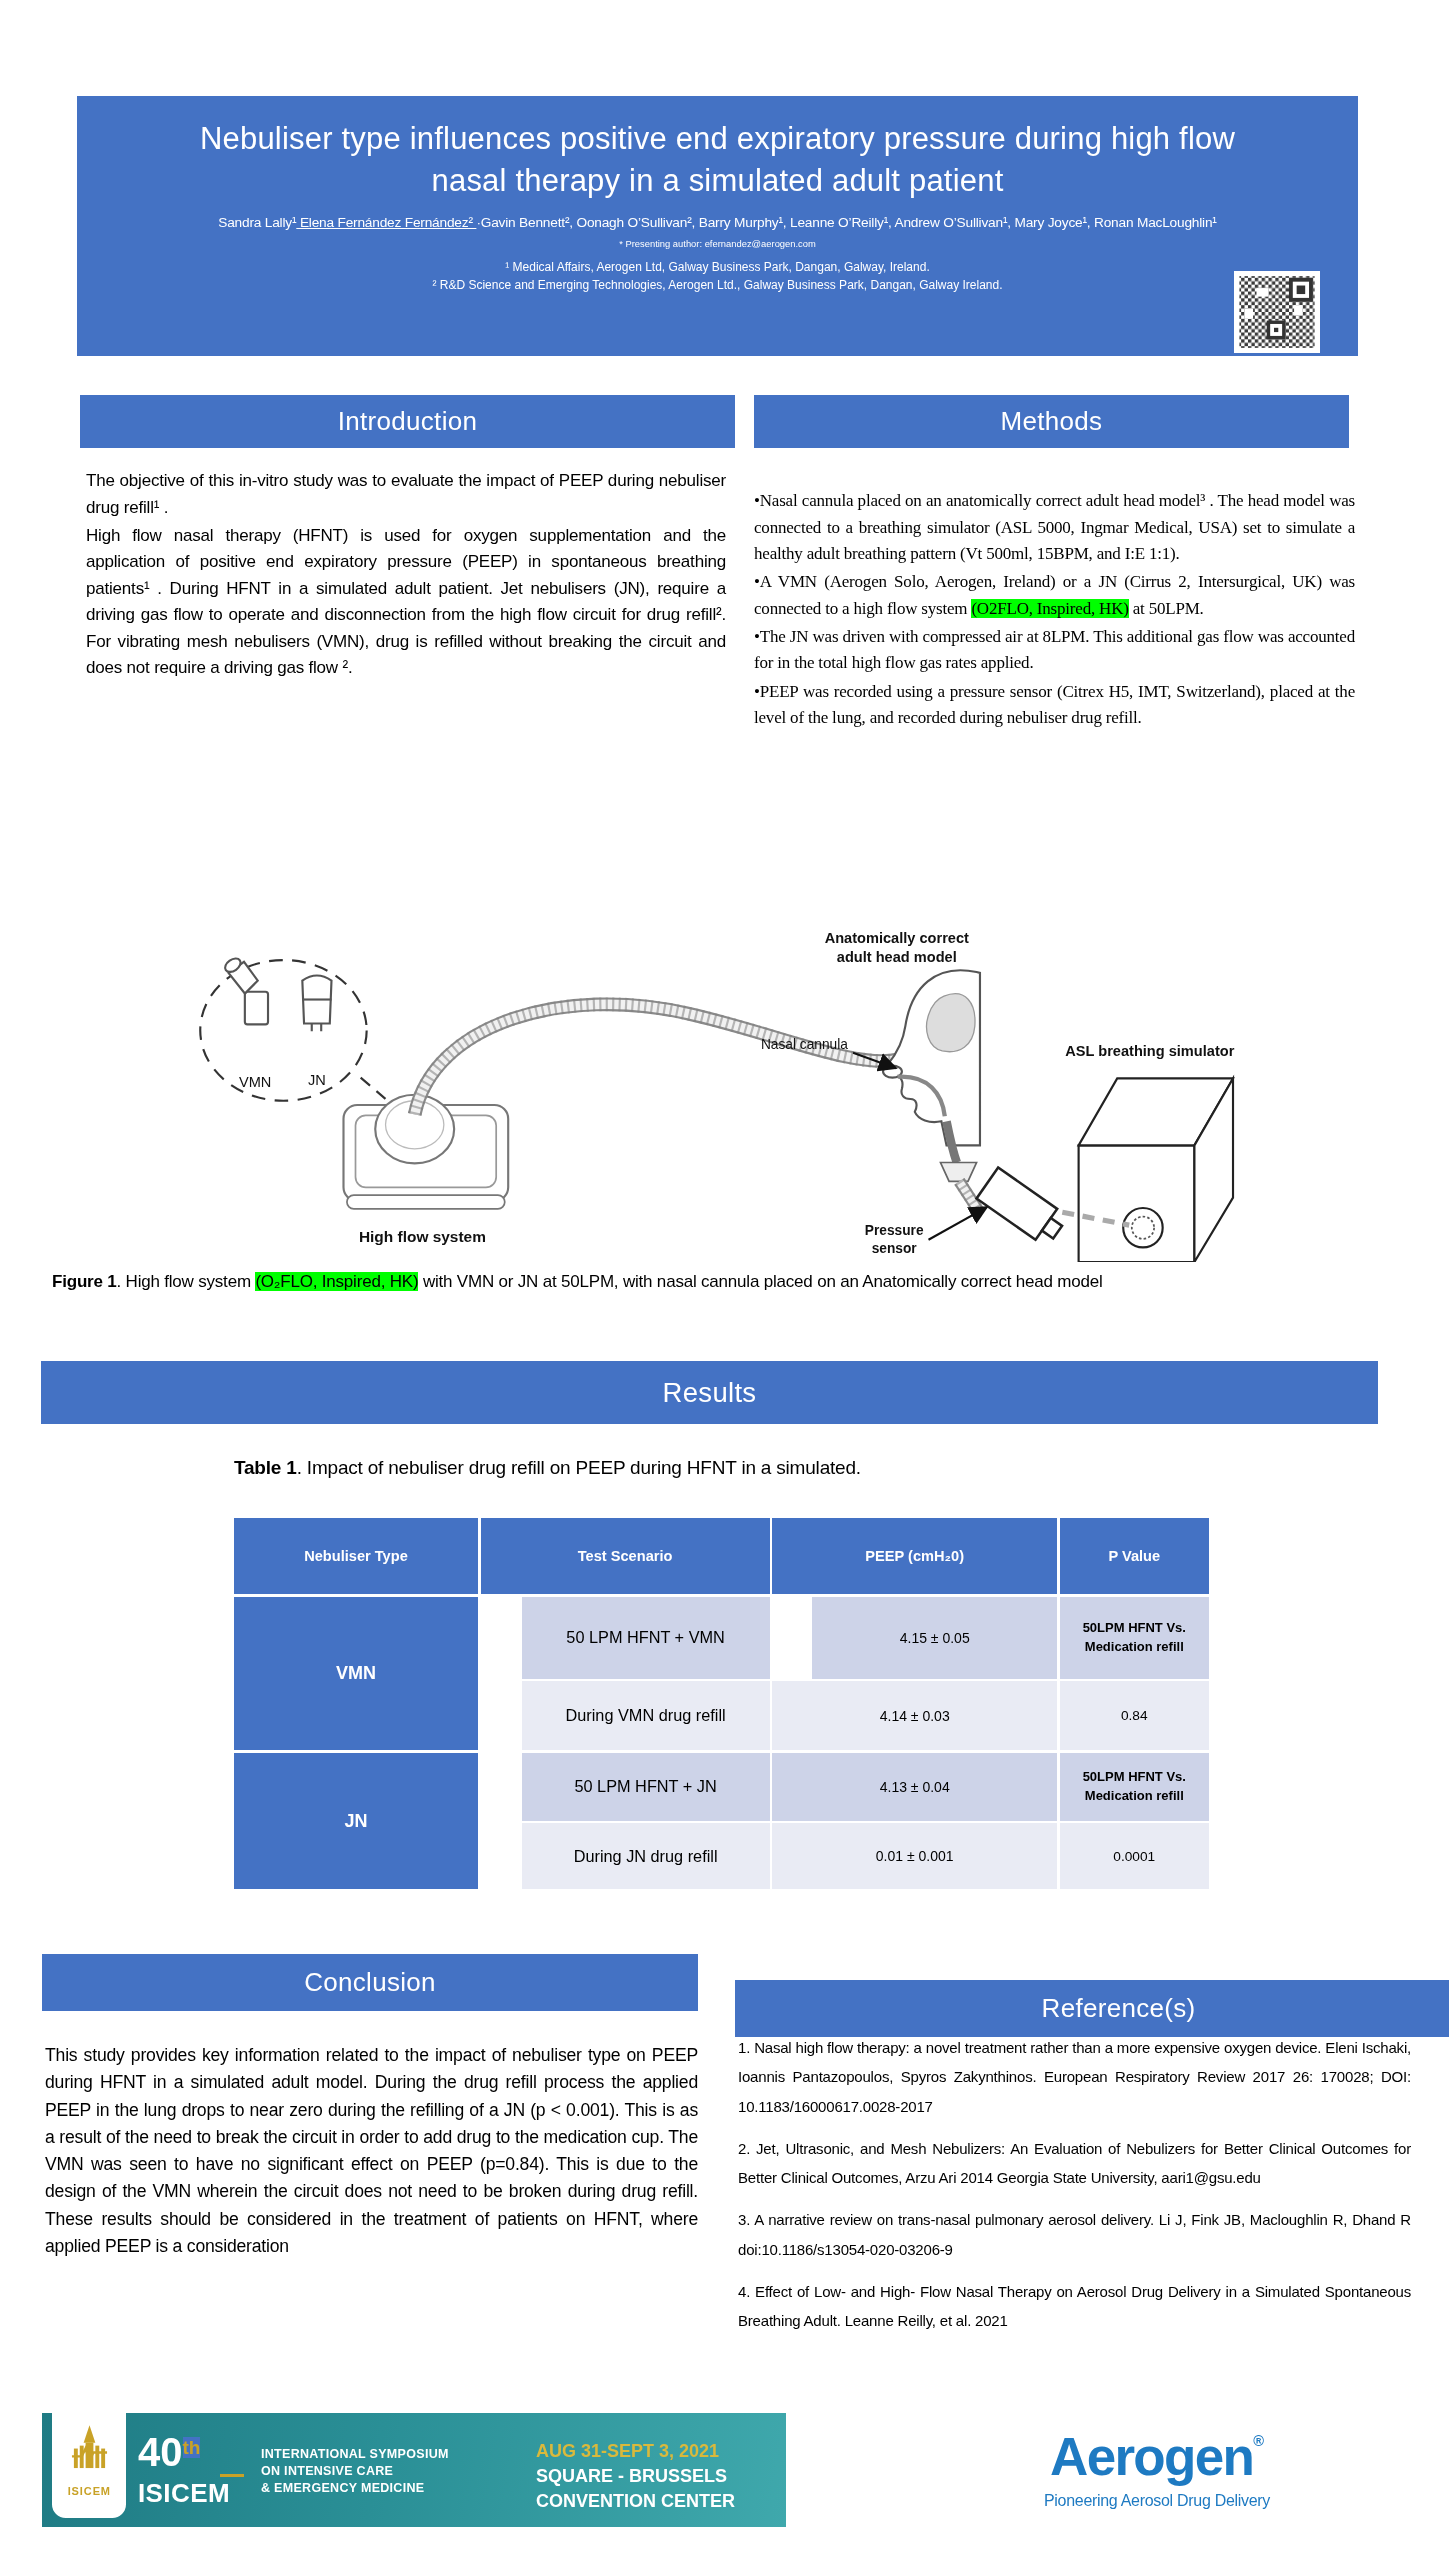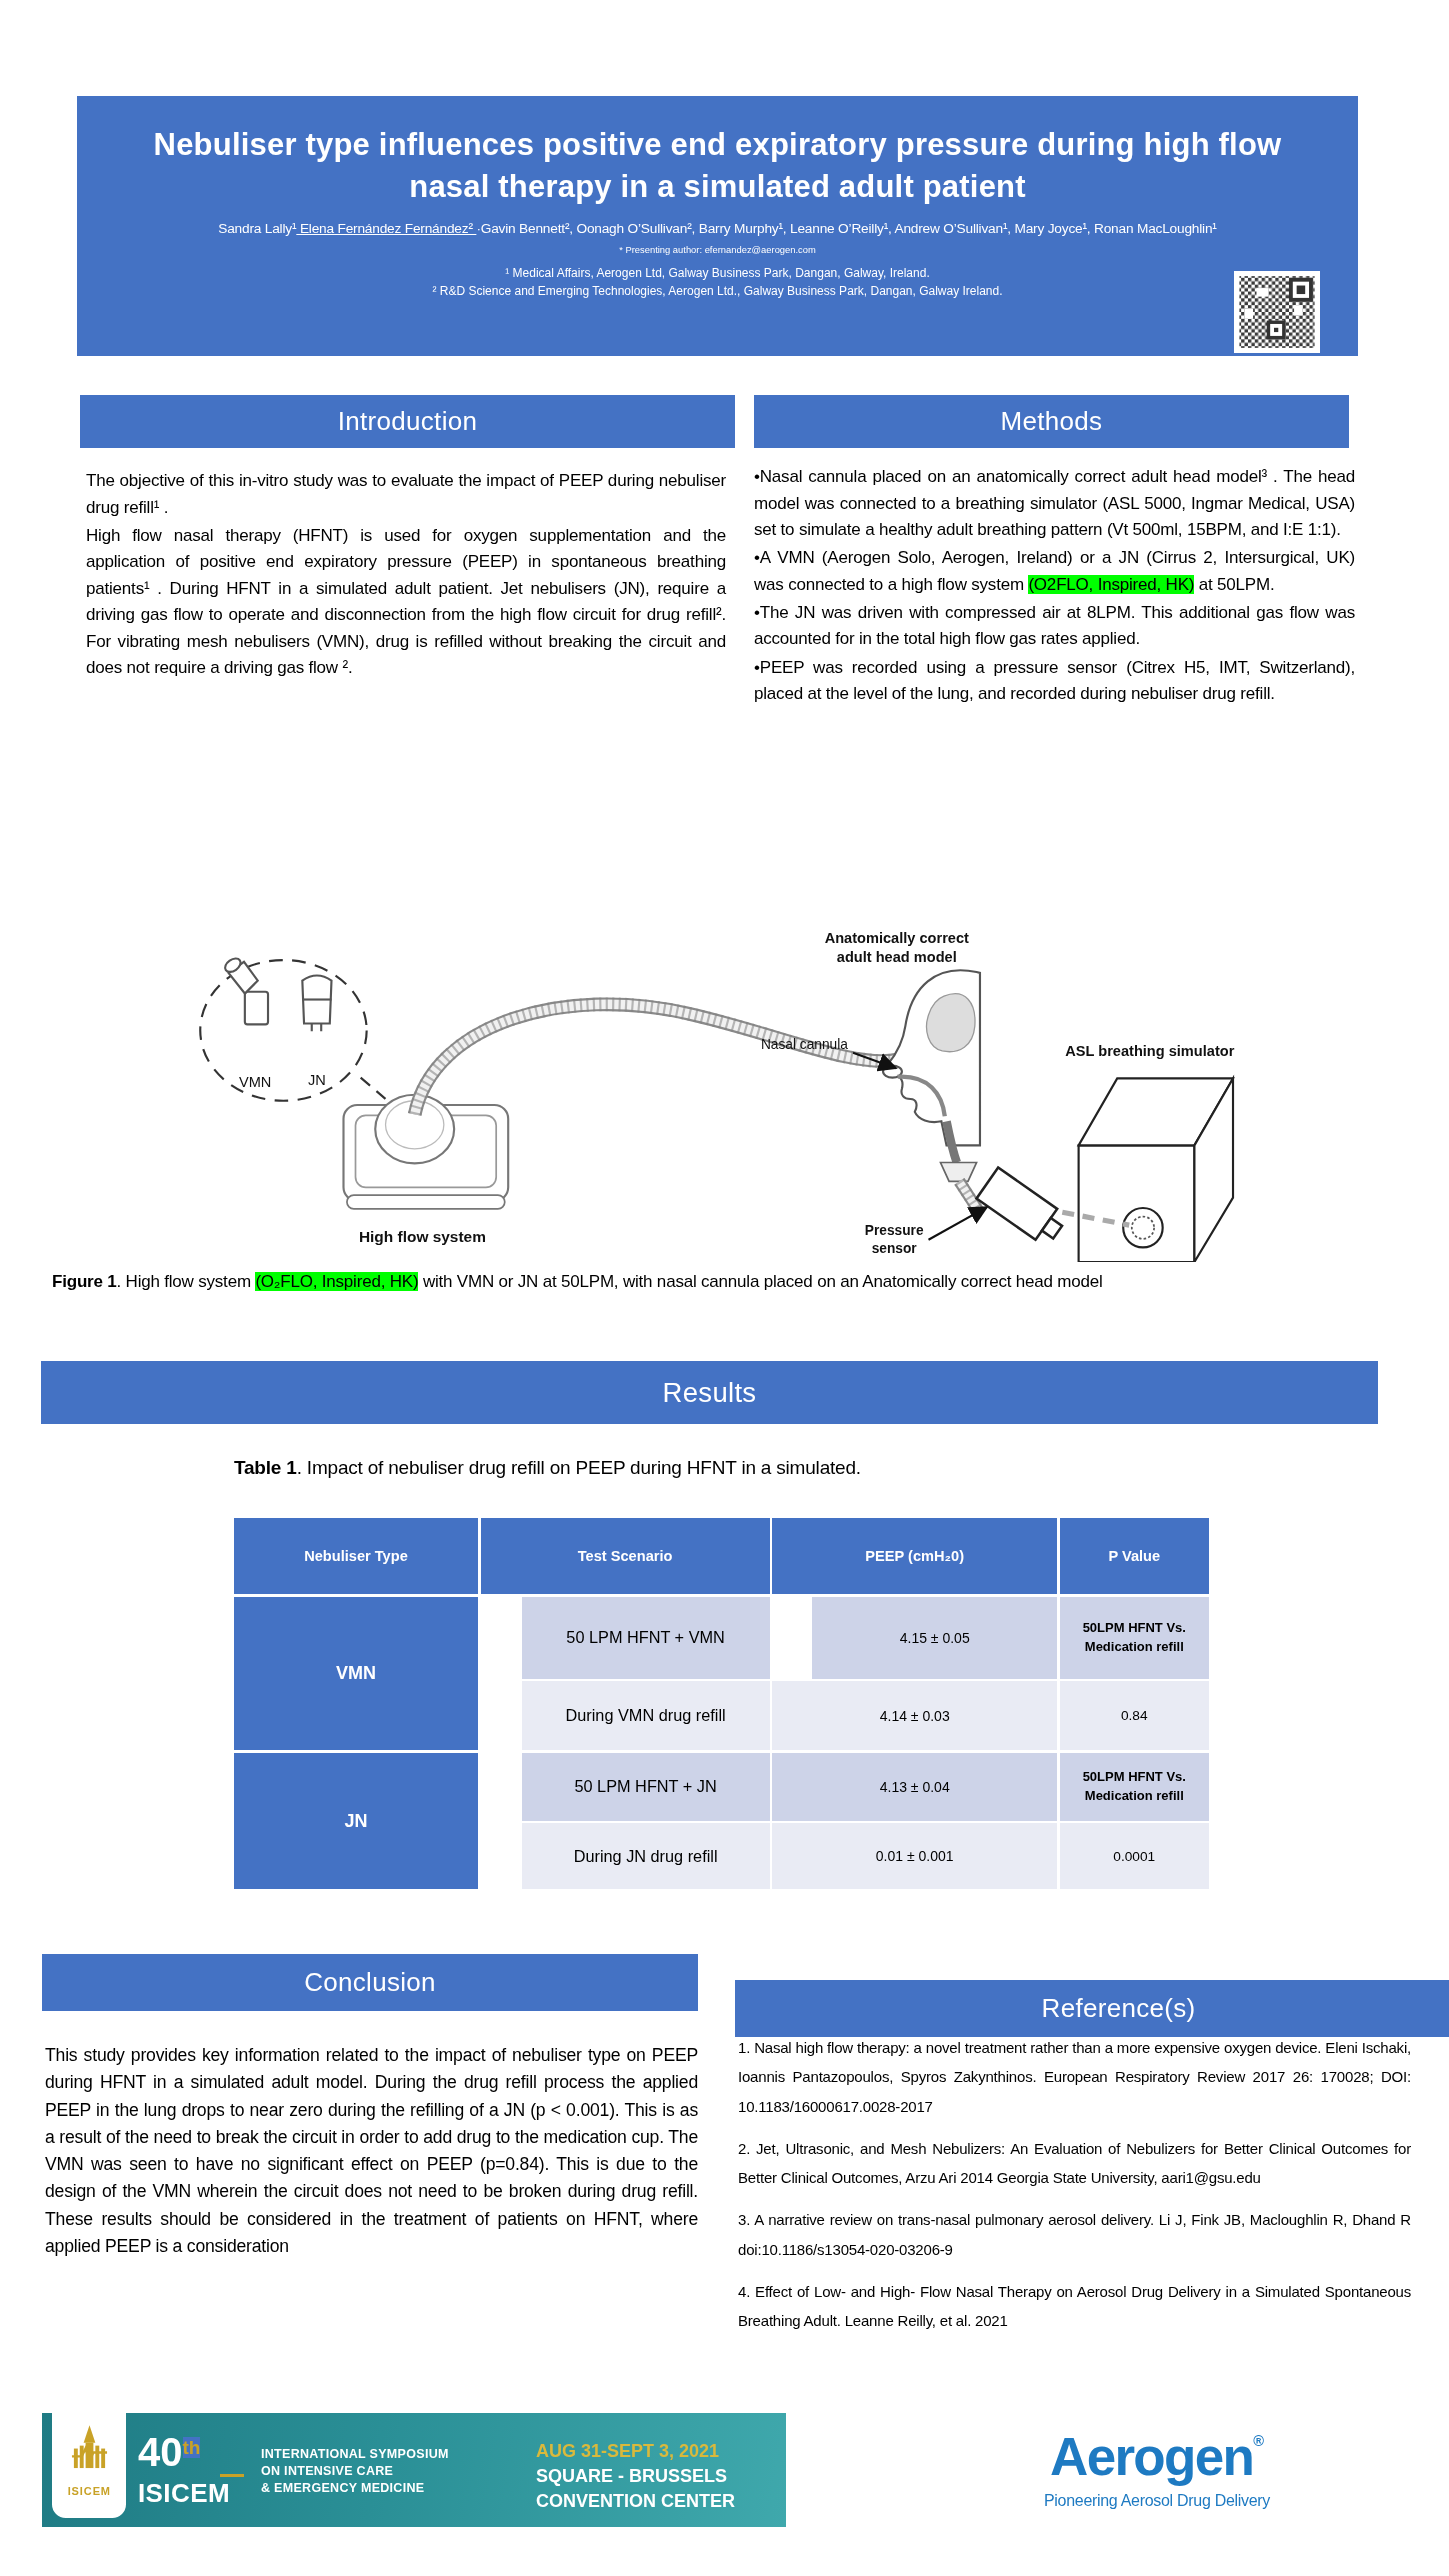--- a/index.html
+++ b/index.html
@@ -1,38 +1,38 @@
 <!DOCTYPE html>
 <html style="font-size:13.7px"><head>
 <meta charset="utf-8">
 <style>
   html,body{margin:0;padding:0;background:#fff;}
   .page{position:relative;width:1449px;height:2576px;background:#fff;overflow:hidden;
         font-family:"Liberation Sans", sans-serif;color:#000;}
   .abs{position:absolute;}
   
   .hdr{left:77px;top:96px;width:1281px;height:260px;background:#4472C4;color:#fff;text-align:center;}
-  .title{margin-top:28px;font-size:31px;line-height:1.35;font-weight:700;letter-spacing:0.2px;}
+  .title{margin-top:22px;font-size:31px;line-height:1.35;font-weight:400;letter-spacing:0.2px;}
   .authors{margin-top:13.7px;font-size:13.7px;letter-spacing:-0.2px;}
   .authors .ul{text-decoration:underline;}
   .presenting{margin-top:7.7px;font-size:9.4px;}
   .affils{margin-top:8.6px;font-size:12px;line-height:1.55;}
   .qrbox{left:1234px;top:271px;width:86px;height:82px;background:#fff;padding:0;}
   
   .bar{background:#4472C4;color:#fff;display:flex;align-items:center;justify-content:center;
        font-size:26px;font-weight:400;letter-spacing:0.3px;}
   .bar-intro{left:80px;top:395px;width:655px;height:53px;}
   .bar-methods{left:754px;top:395px;width:595px;height:53px;}
   .bar-results{left:41px;top:1361px;width:1337px;height:63px;font-size:27.5px;}
   .bar-conclusion{left:42px;top:1954px;width:656px;height:57px;}
   .bar-references{left:735px;top:1980px;width:767px;height:57px;}
   
   .bodytext{font-size:17px;line-height:1.56;text-align:justify;letter-spacing:-0.2px;}
   .intro-text{left:86px;top:468px;width:640px;}
-  .methods-text{left:754px;top:464px;width:601px;}
+  .methods-text{left:754px;top:488px;width:601px;font-family:Liberation Serif, serif;}
   .methods-text p, .intro-text p{margin:0 0 1.7px 0;}
   .hl{background:#00FF00;}
   .figcaption{left:52px;top:1269px;width:1336px;font-size:17px;line-height:1.5;letter-spacing:-0.2px;}
   .tablecaption{left:234px;top:1457px;width:945px;font-size:19px;letter-spacing:-0.2px;}
   .b{font-weight:bold;}
   
   .tbl{left:234px;top:1518px;width:972px;display:grid;
        grid-template-columns:244px 289px 285px 149px;
        grid-template-rows:76px 82px 69px 68px 66px;gap:2.6px;background:#fff;}
   .cell{display:flex;align-items:center;justify-content:center;text-align:center;padding:1.7px 6.9px;box-sizing:border-box;}

